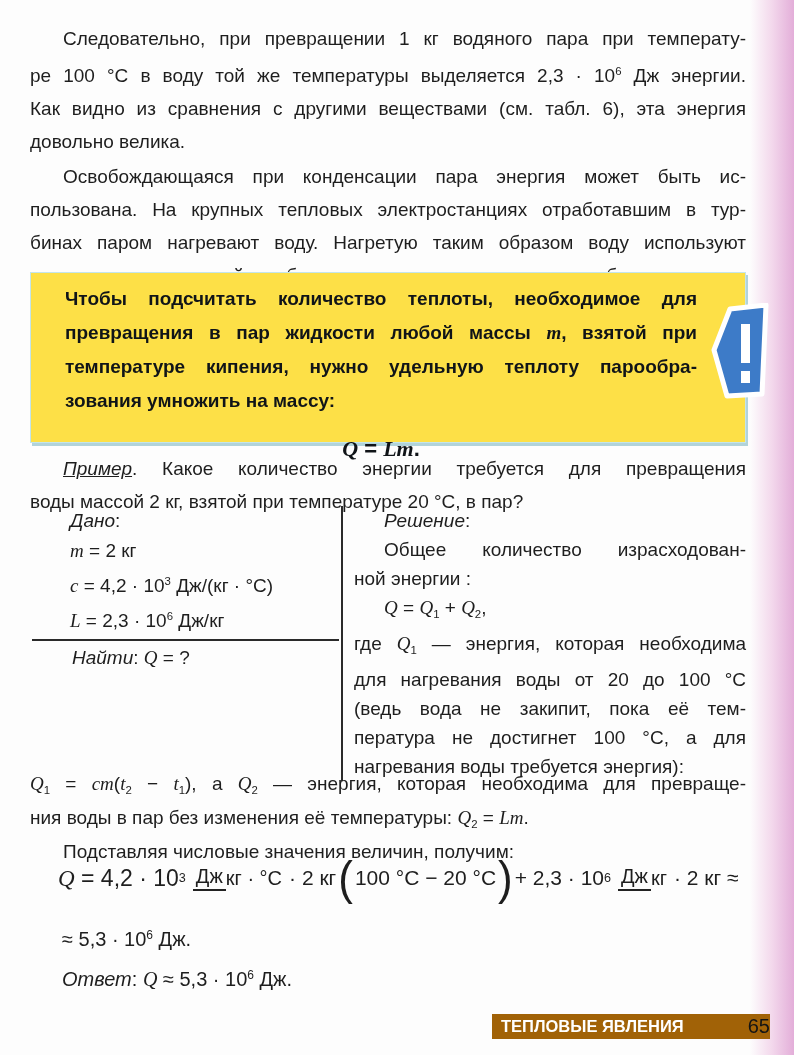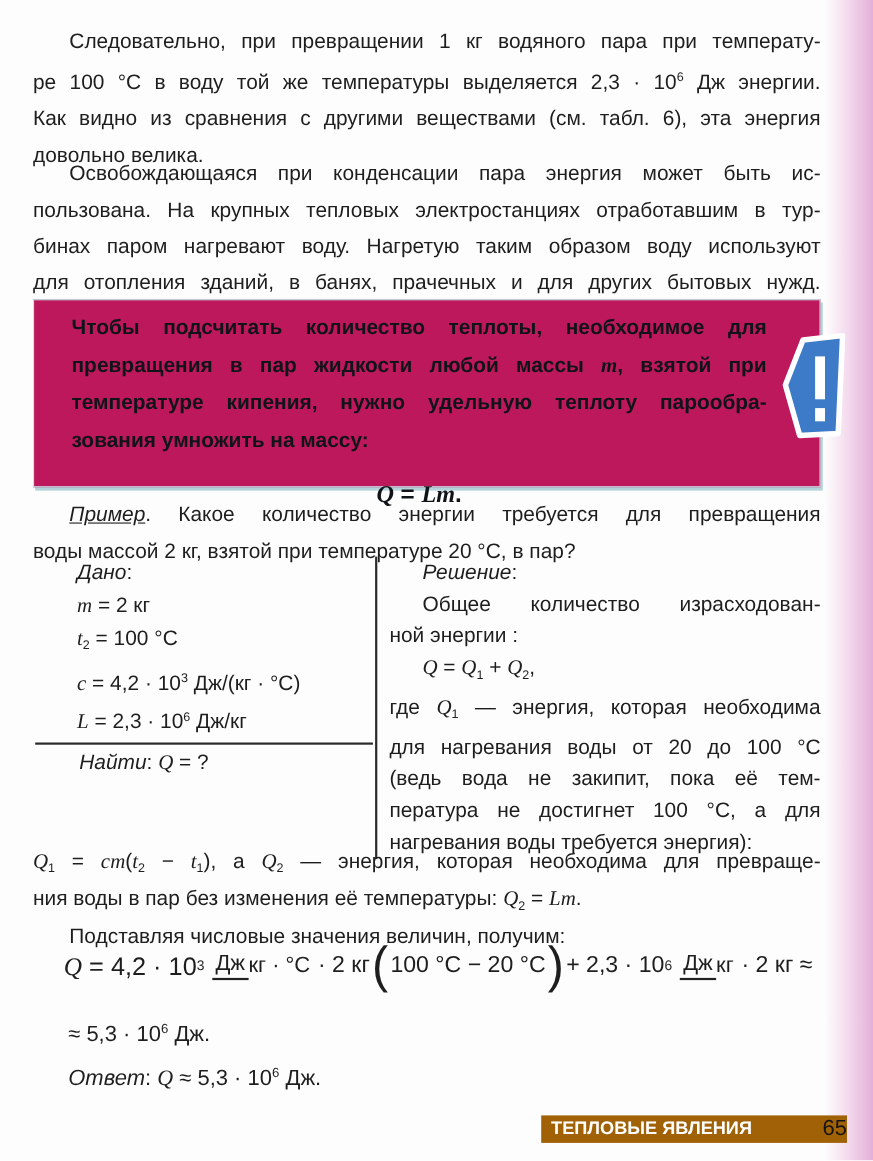--- a/index.html
+++ b/index.html
@@ -12,23 +12,23 @@
   .jl{text-align:justify;text-align-last:justify;}
   .ind{text-indent:33px;}
   .v{font-family:"Liberation Serif",serif;font-style:italic;}
   .i{font-style:italic;}
   .iu{font-style:italic;text-decoration:underline;}
   .sb{font-size:0.6em;vertical-align:-0.35em;}
   .sp{font-size:0.6em;vertical-align:0.6em;}
 
   .para{font-size:19px;line-height:33px;}
   #p1{top:22px;}
-  #p2{top:142px;}
+  #p2{top:160px;}
 
-  .hbox{top:272px;height:171px;background:#be185d;border:1px solid #c3e5eb;
+  .hbox{top:272px;height:171px;background:#fde047;border:1px solid #c3e5eb;
         box-shadow:2px 3px 0 #b2d3da;box-sizing:border-box;
         padding:9px 48px 0 34px;font-weight:bold;font-size:19px;line-height:34px;color:#101418;}
   .hbox .bformula{text-align:center;font-size:22px;line-height:26px;margin-top:18px;}
   .excl{position:absolute;top:30px;right:-24px;width:58px;height:96px;z-index:3;}
 
   #example{top:452px;font-size:19px;line-height:33px;}
 
   #columns{top:506px;display:flex;font-size:19px;}
   .col-left{width:311px;box-sizing:border-box;}
   .col-left .row{line-height:30px;padding-left:40px;}
@@ -92,21 +92,20 @@
 
   <div class="blk" id="example">
     <span class="line jl ind"><span class="iu">Пример</span><span>. Какое количество энергии требуется для превращения</span></span>
     <span class="line">воды массой 2 кг, взятой при температуре 20 °С, в пар?</span>
   </div>
 
   <div class="blk" id="columns">
     <div class="col-left">
       <div class="row"><span class="i">Дано</span><span>:</span></div>
       <div class="row"><span class="v">m</span><span> = 2 кг</span></div>
-      <div class="row"><span class="v">t</span><span class="sb">2</span><span> = 100 °С</span></div>
       <div class="row"><span class="v">c</span><span> = 4,2 · 10</span><span class="sp">3</span><span> Дж/(кг · °С)</span></div>
       <div class="row"><span class="v">L</span><span> = 2,3 · 10</span><span class="sp">6</span><span> Дж/кг</span></div>
       <hr class="gRule">
       <div class="find"><span class="i">Найти</span><span>: </span><span class="v">Q</span><span> = ?</span></div>
     </div>
     <div class="col-right">
       <div class="sline sind"><span class="i">Решение</span><span>:</span></div>
       <div class="sline jl sind">Общее количество израсходован-</div>
       <div class="sline">ной энергии :</div>
       <div class="sline sind"><span class="v">Q</span><span> = </span><span class="v">Q</span><span class="sb">1</span><span> + </span><span class="v">Q</span><span class="sb">2</span><span>,</span></div>

